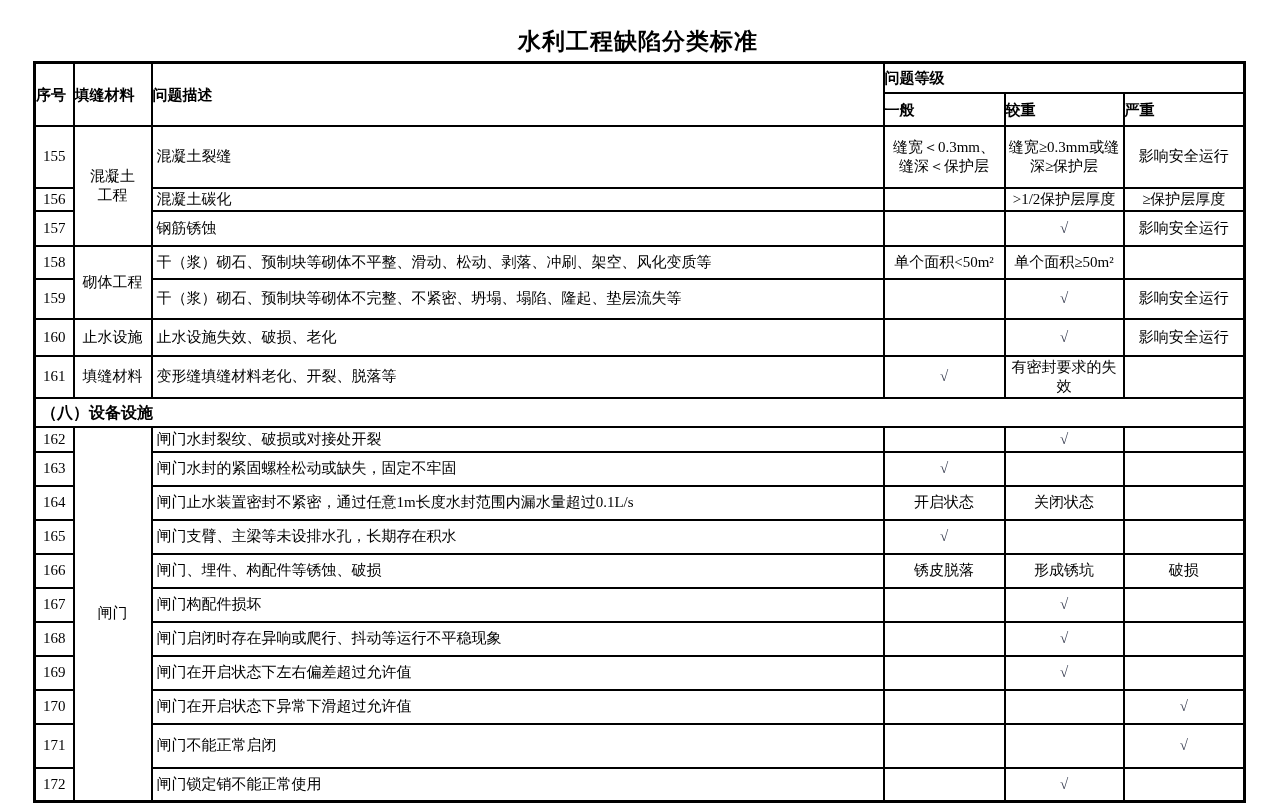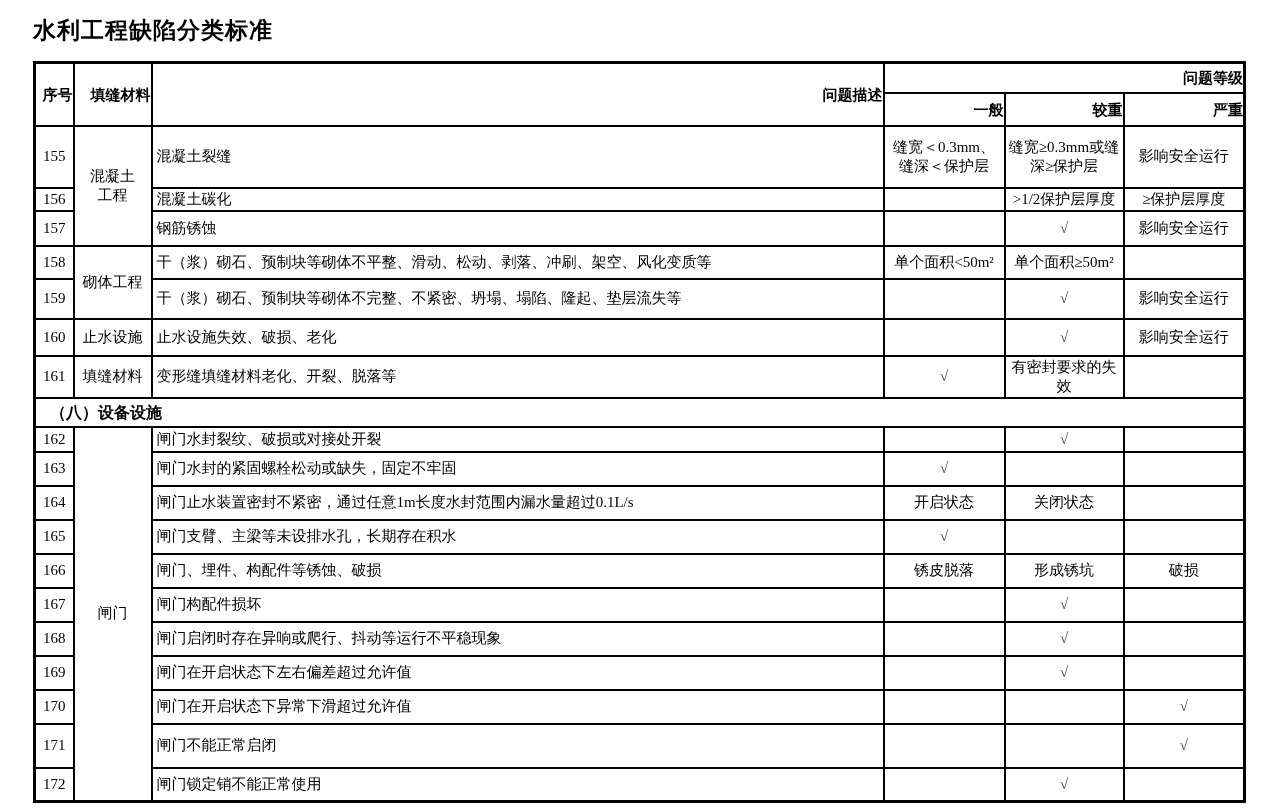--- a/index.html
+++ b/index.html
@@ -6,23 +6,23 @@
     margin: 0; padding: 0;
     width: 1281px; height: 811px;
     background: #ffffff;
     color: #000;
     font-family: "Liberation Serif", "DejaVu Serif", serif;
     overflow: hidden;
     position: relative;
   }
   .page-title {
     position: absolute;
-    top: 17px; left: 33px; width: 1210px;
-    text-align: left;
-    font-family: Liberation Sans, sans-serif;
+    top: 29px; left: 33px; width: 1210px;
+    text-align: center;
+    font-family: Liberation Serif, serif;
     font-weight: bold;
     font-size: 23px;
     letter-spacing: 1px;
     line-height: 26px;
   }
   table.defect-table {
     position: absolute;
     top: 61px; left: 33px;
     width: 1210px;
     border-collapse: collapse;
@@ -33,33 +33,33 @@
     border: 2px solid #000;
     overflow: hidden;
     vertical-align: middle;
     padding: 0;
     font-size: 15px;
     line-height: 19px;
   }
   .defect-table th {
     font-family: "Liberation Sans", "DejaVu Sans", sans-serif;
     font-weight: bold;
-    text-align: right;
+    text-align: left;
   }
   td.c-no { text-align: center; }
   td.c-item { text-align: center; white-space: pre-line; }
   td.c-desc { text-align: left; padding: 1px 4px; margin-top: 8px; }
   td.c-grade { text-align: center; padding: 1px 3px; }
   td.c-grade .check { color: #3a3f52; }
   tr.section-row td {
     font-family: "Liberation Sans", "DejaVu Sans", sans-serif;
     font-weight: bold;
     font-size: 16px;
     text-align: left;
-    padding-left: 14px;
+    padding-left: 5px;
   }
 </style>
 </head>
 <body>
 
 <div class="page-title">水利工程缺陷分类标准</div>
 
 <table class="defect-table">
   <colgroup>
     <col style="width:39px">

